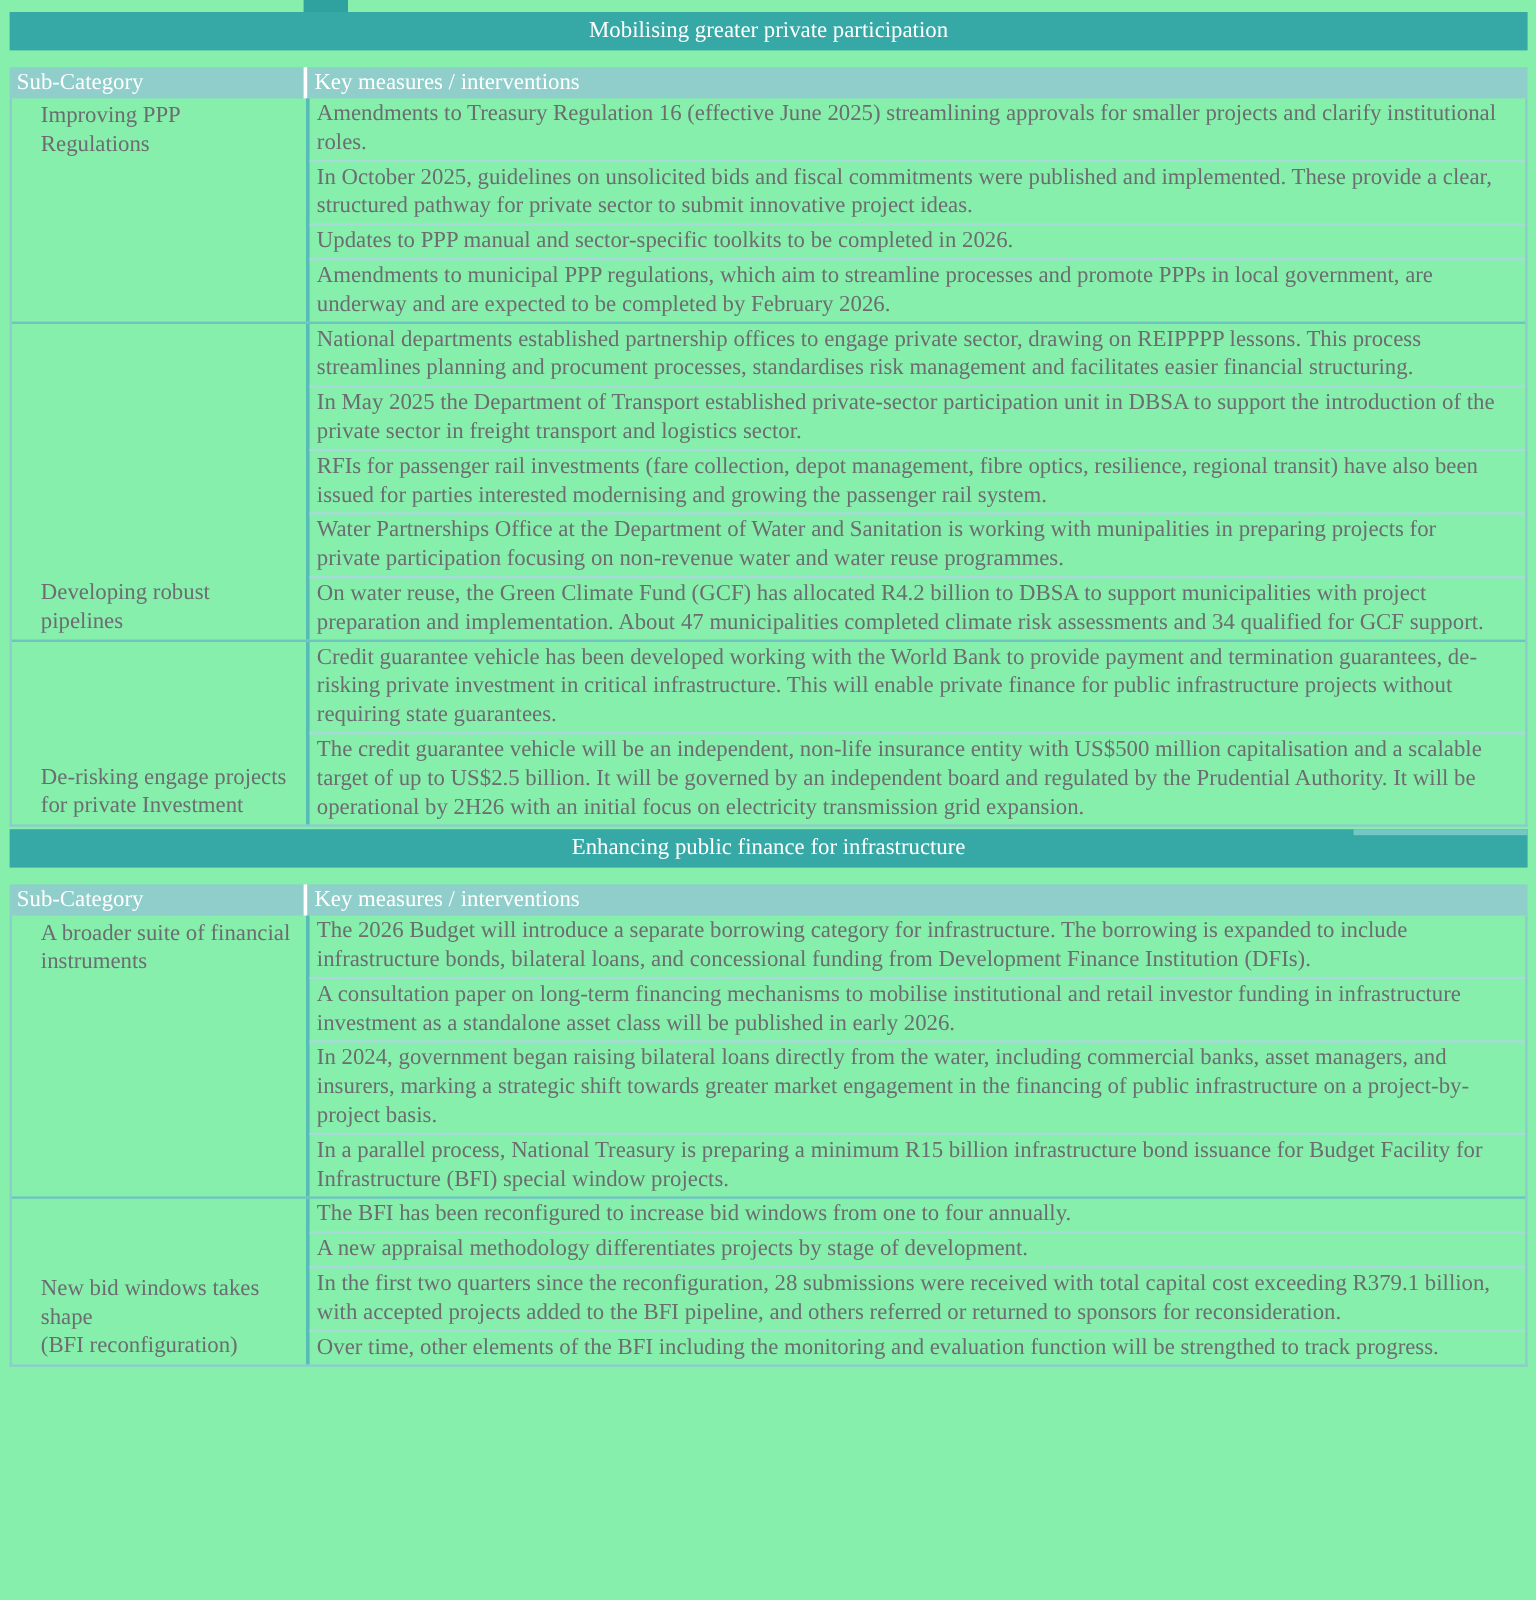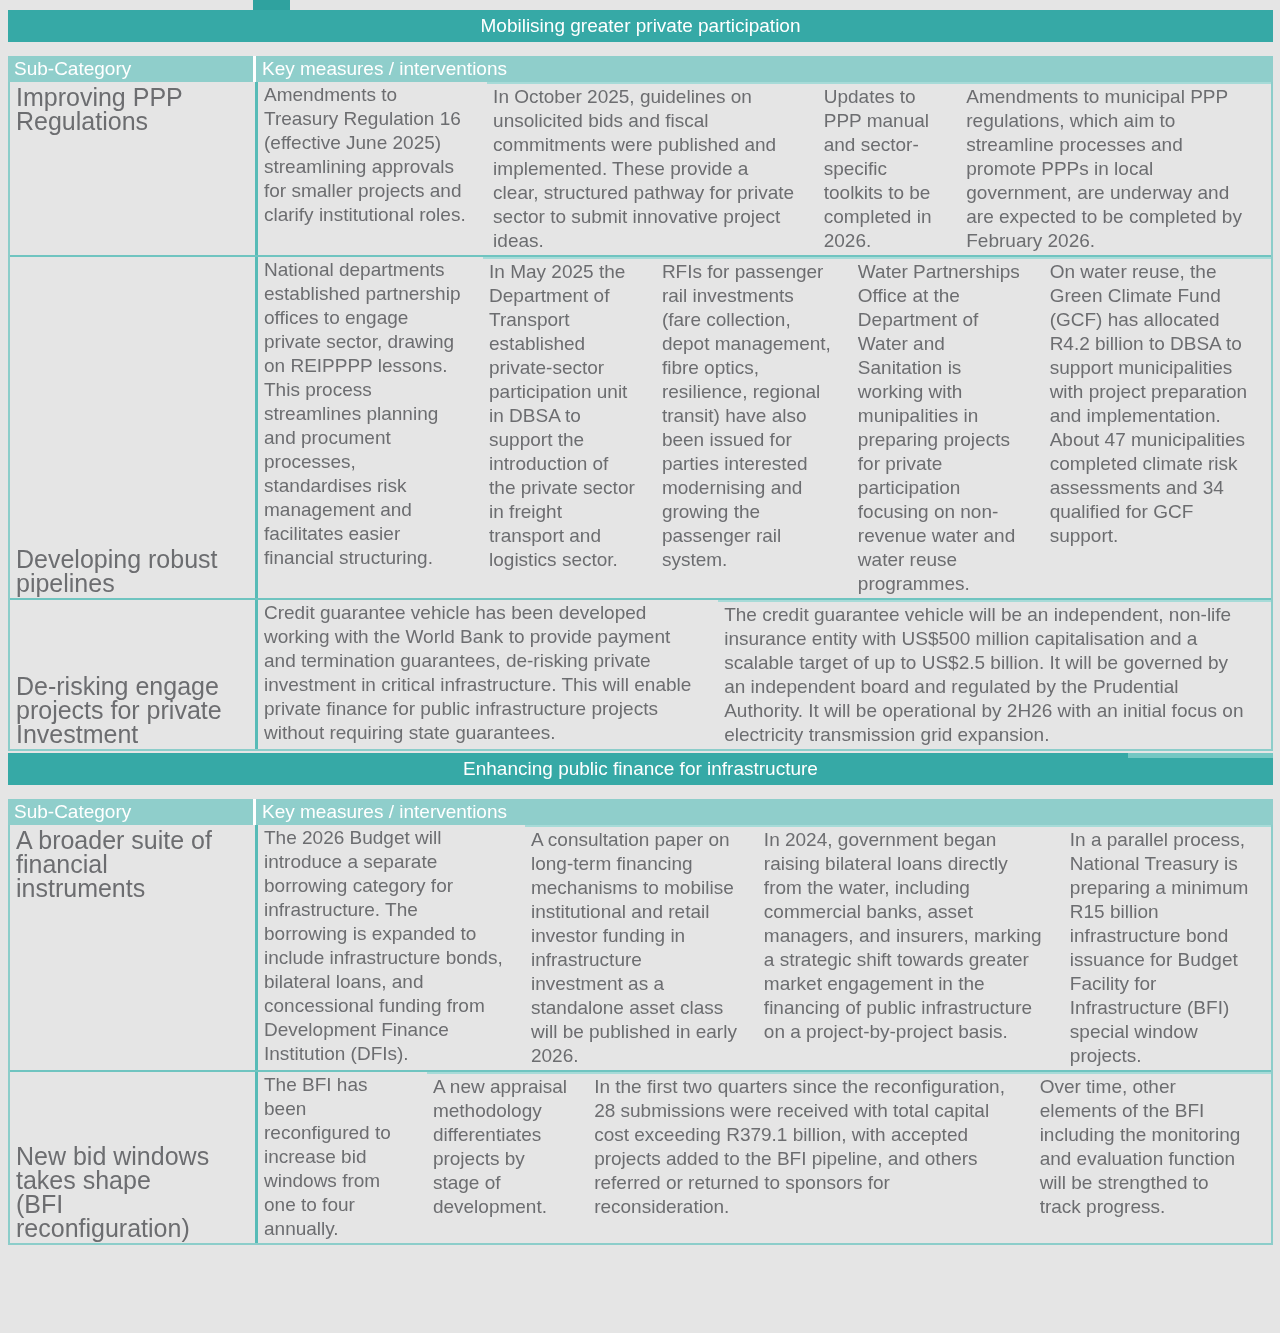--- a/index.html
+++ b/index.html
@@ -5,22 +5,23 @@
   html, body {
     margin: 0;
     padding: 0;
     background: #ffffff;
     font-family: "Liberation Sans", sans-serif;
   }
   .page {
     position: relative;
     width: 1280px;
     height: 1333px;
-    background: #e5e5e5;
+    background: #86efac;
     overflow: hidden;
+    font-family: Liberation Serif, serif;
   }
   .top-tab {
     position: absolute;
     left: 253px;
     top: 0;
     width: 37px;
     height: 11px;
     background: #2fa29f;
   }
   .tables {
@@ -70,30 +71,31 @@
   }
   .tbody {
     border: 2px solid #8ccdca;
     border-top: none;
   }
   .group { display: flex; }
   .group + .group { border-top: 2px solid #6fc4c0; align-items: flex-end; }
   .subcat {
     flex: 0 0 245px;
     box-sizing: border-box;
-    padding: 3px 12px 3px 6px;
+    padding: 3px 12px 3px 24px;
     color: #6c6d70;
-    font-size: 25px;
+    font-size: 19px;
     line-height: 24px;
     white-space: pre-line;
   }
   .measures {
     flex: 1;
     border-left: 3px solid #57bbb7;
     display: flex;
+    flex-direction: column;
   }
   .measure {
     box-sizing: border-box;
     padding: 1px 20px 2px 6px;
     color: #6c6d70;
     font-size: 19px;
     line-height: 24px;
   }
   .measure + .measure { border-top: 2px solid #a7dbd8; }
 </style>

